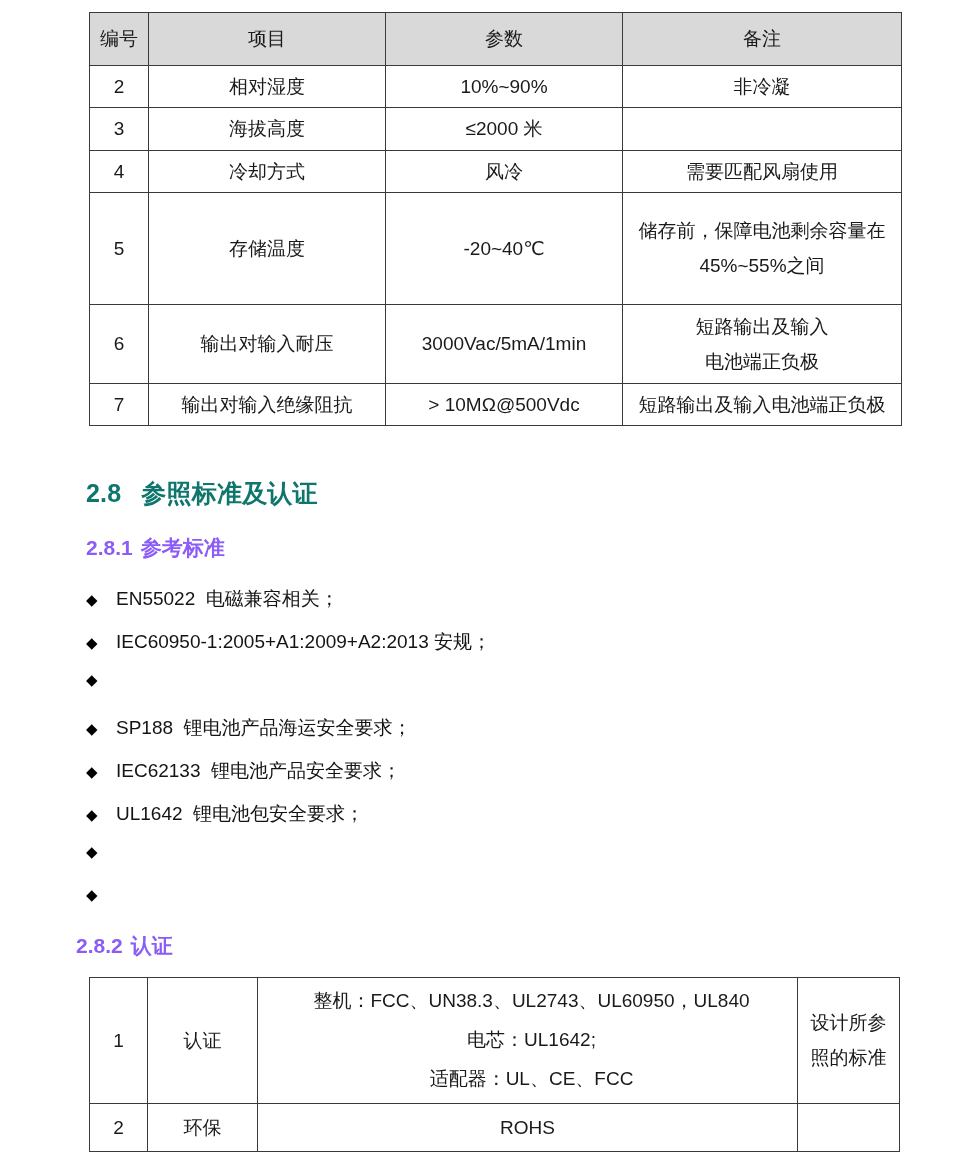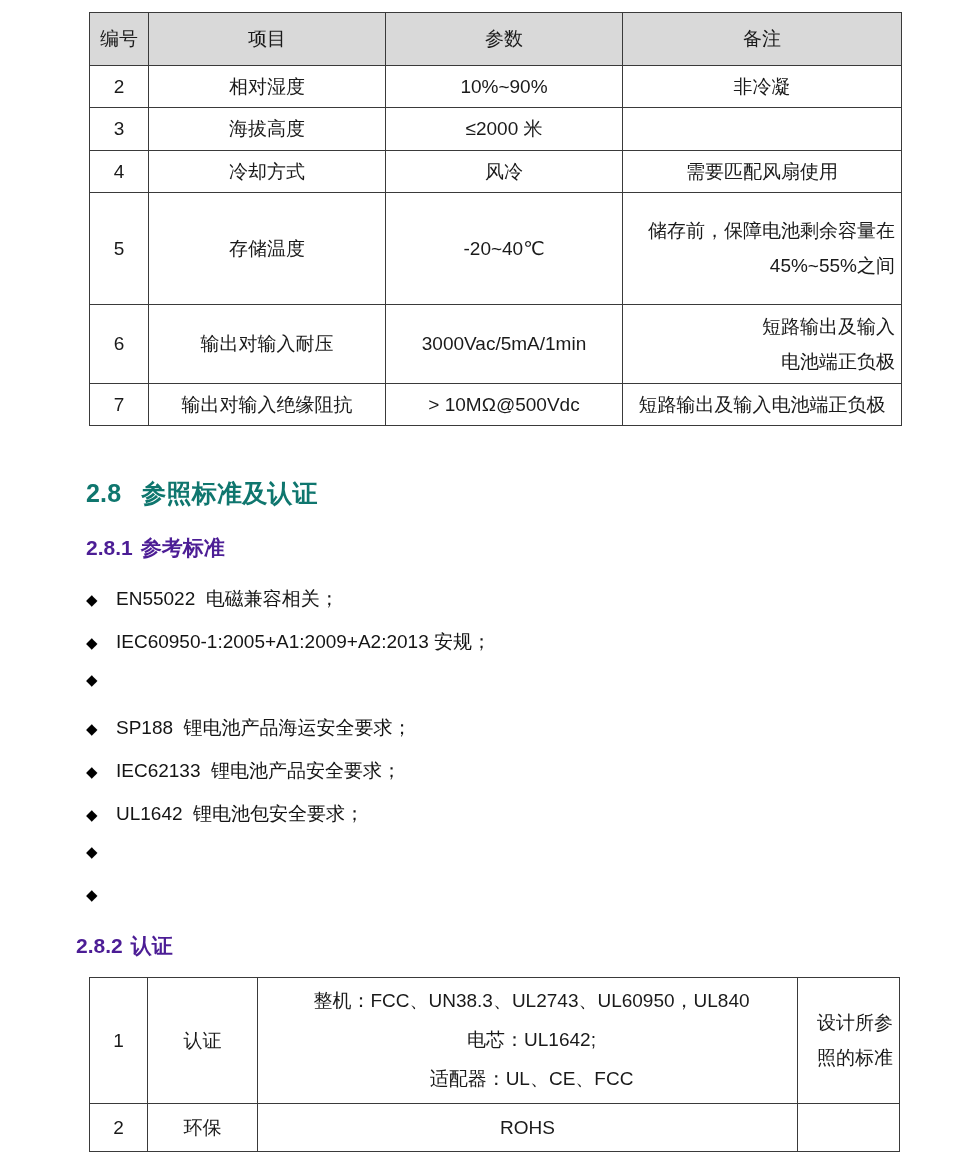--- a/index.html
+++ b/index.html
@@ -71,37 +71,37 @@
 
   #cert-table td.body-cell {
     text-align: center;
     padding-left: 14px;
     line-height: 2.05;
   }
   #cert-table .row-cert { height: 118px; }
   #cert-table .row-env  { height: 48px; }
 
   .cert-line { white-space: nowrap; }
-  .note-stack { line-height: 1.85; text-align: right; }
+  .note-stack { line-height: 1.85; }
 
   
   h2.sec-head {
     position: absolute;
     margin: 0;
     font-size: 25px;
     font-weight: bold;
     letter-spacing: 0.2px;
     color: #0f766e;
   }
   h3.sub-head {
     position: absolute;
     margin: 0;
     font-size: 21px;
     font-weight: bold;
-    color: #4c1d95;
+    color: #8b5cf6;
   }
   #h-28   { left: 86px; top: 477px; }
   #h-281  { left: 86px; top: 534px; }
   #h-282  { left: 76px; top: 932px; }
 
   .sec-num { display: inline-block; margin-right: 20px; }
   .sub-num { display: inline-block; margin-right: 8px; }
 
   
   #std-list {

